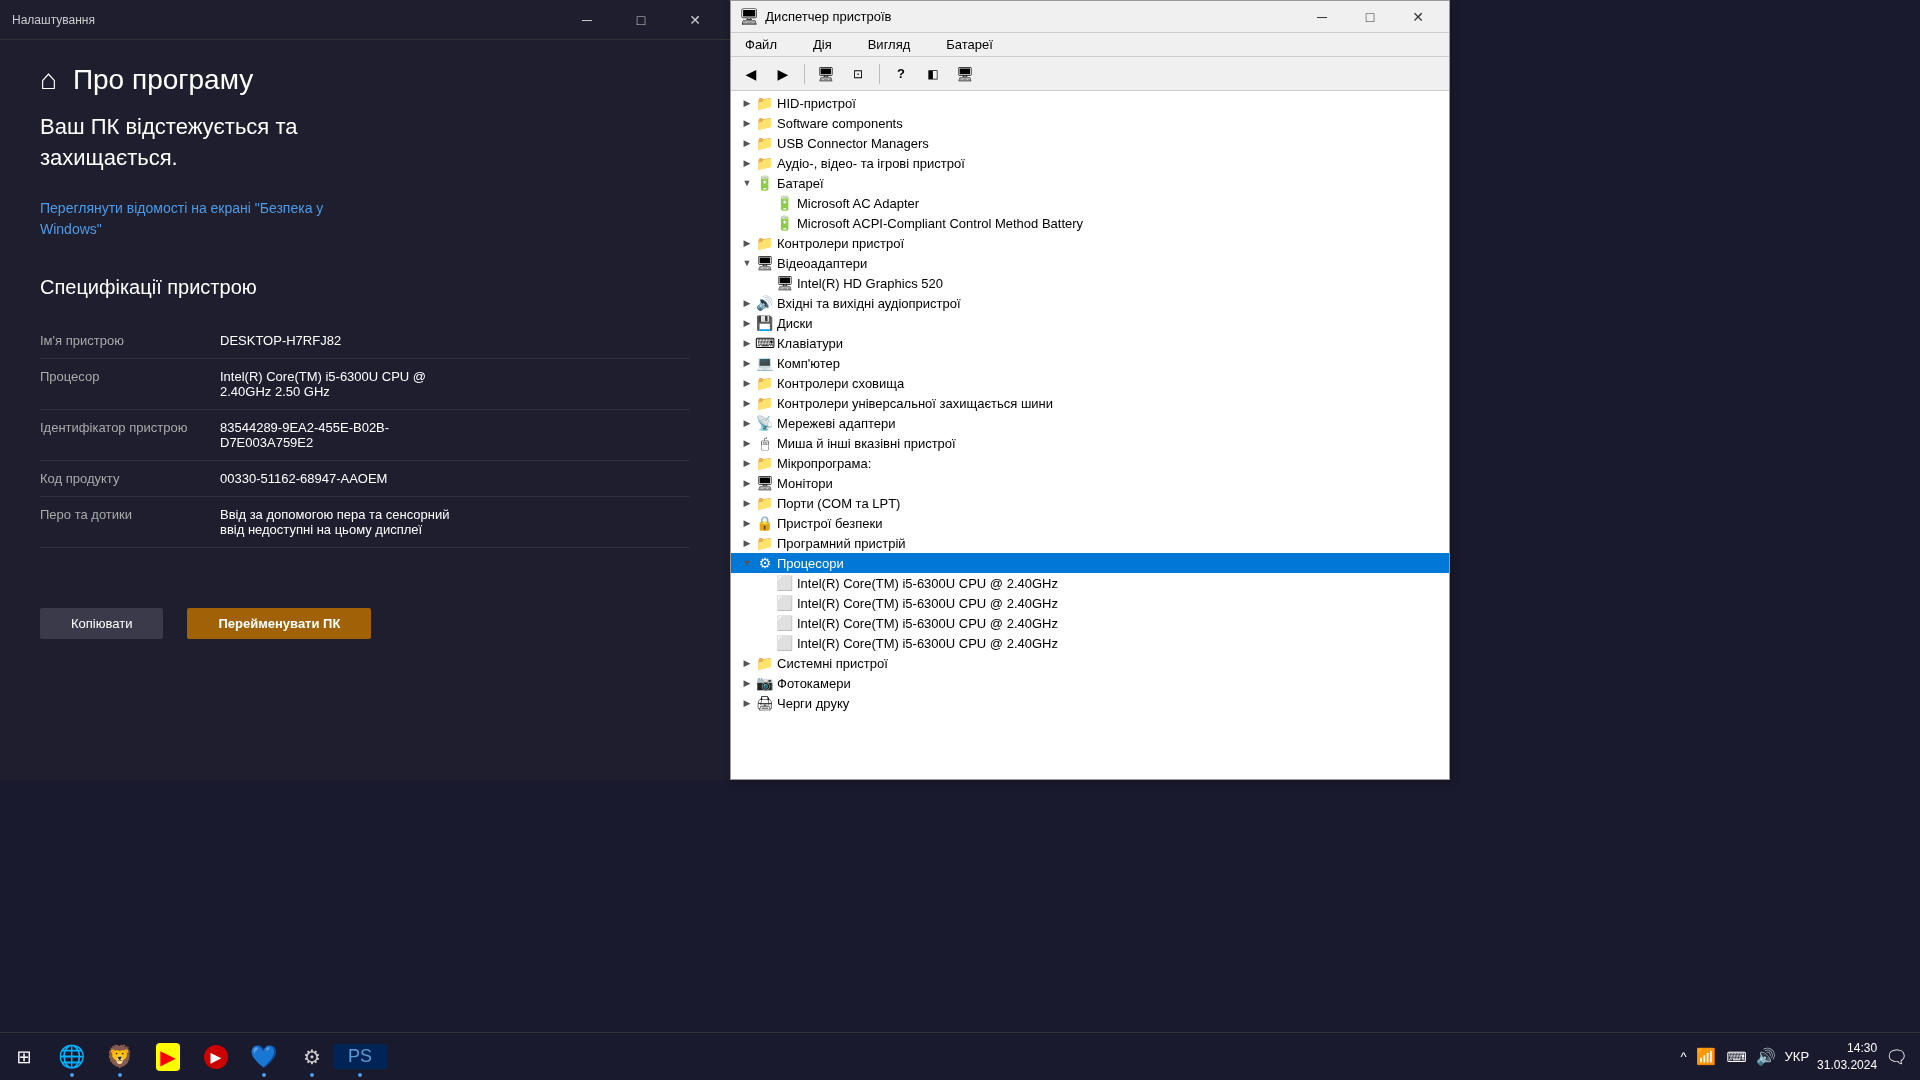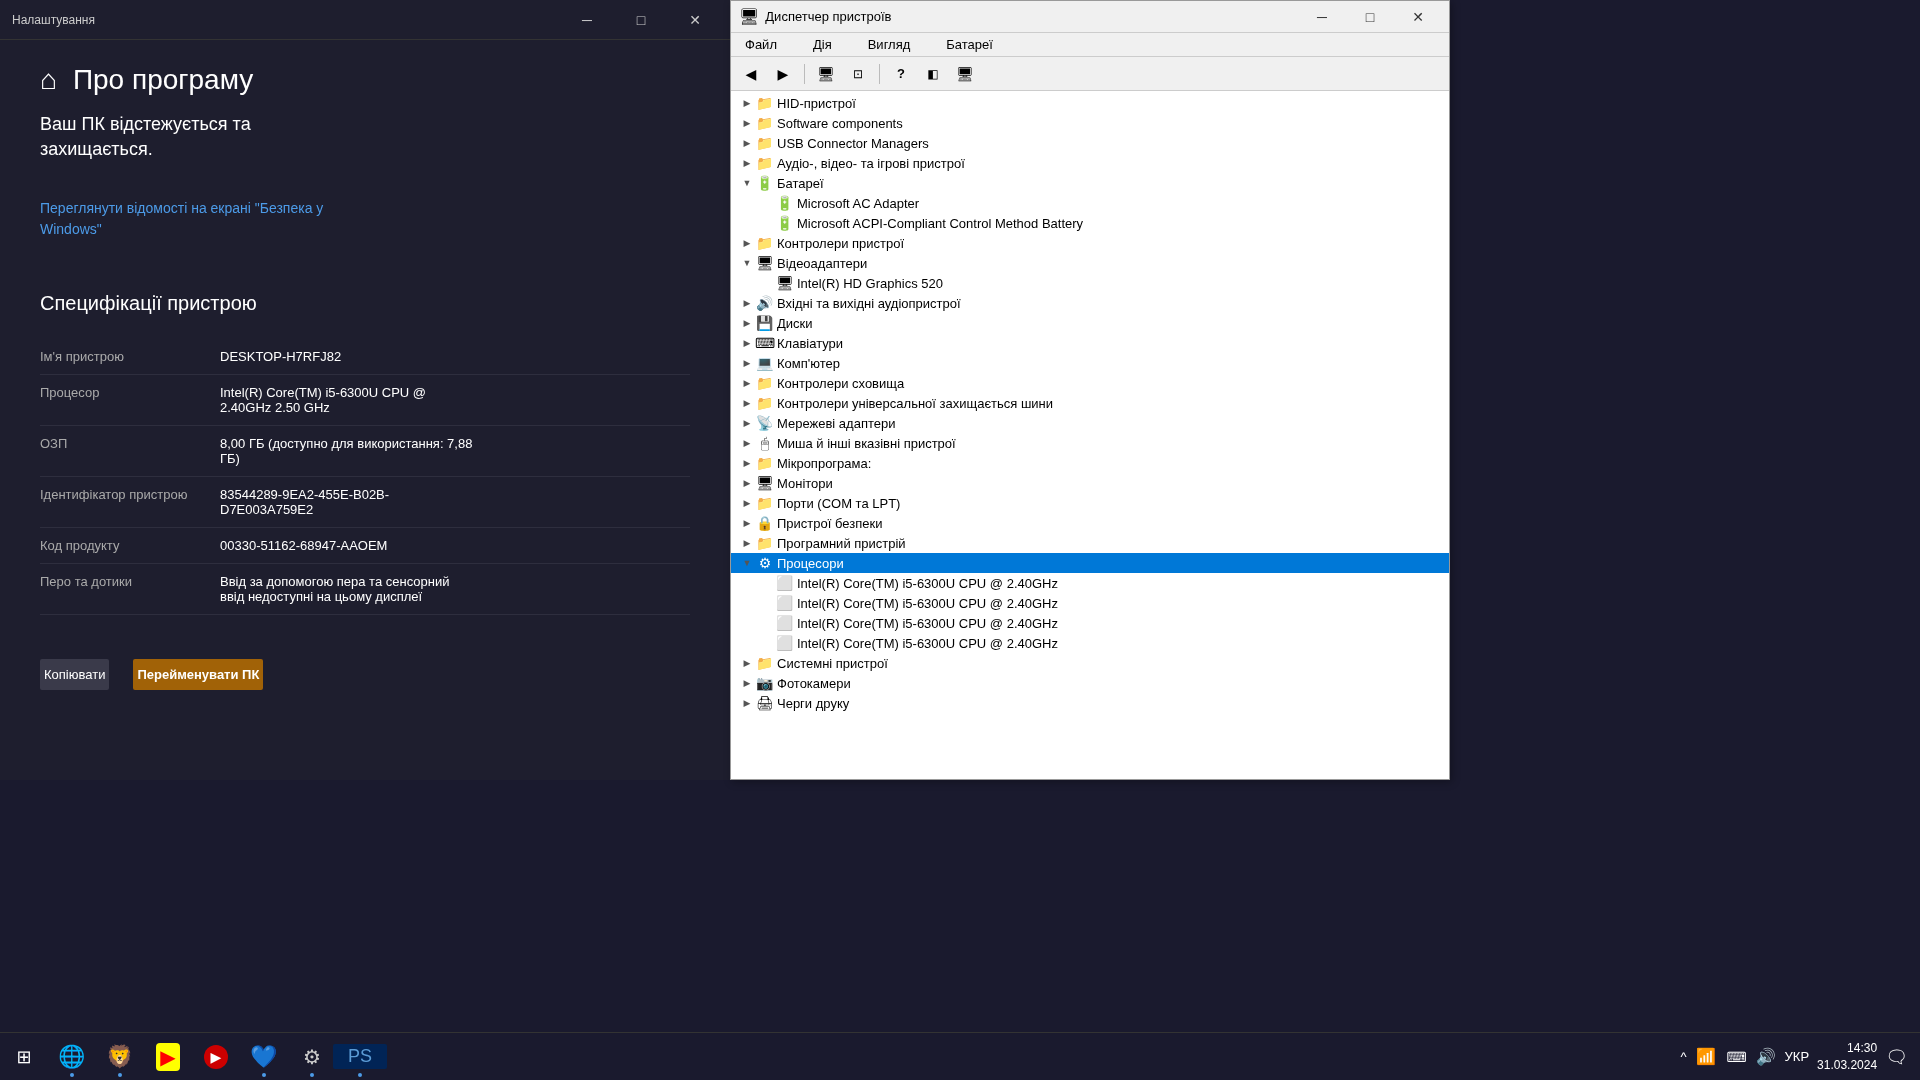--- a/index.html
+++ b/index.html
@@ -68,40 +68,40 @@
       font-size: 28px;
       color: #fff;
     }
     .settings-header-title {
       font-size: 28px;
       font-weight: 300;
       color: #fff;
       text-align: center;
     }
     .security-status {
-      font-size: 18px;
+      font-size: 22px;
       font-weight: 400;
       color: #fff;
       line-height: 1.4;
-      margin-bottom: 36px;
+      margin-bottom: 24px;
     }
     .security-link {
       color: #4c9be8;
       font-size: 14px;
       text-decoration: none;
       line-height: 1.5;
       display: inline-block;
       margin-bottom: 28px;
     }
     .section-title {
       font-size: 20px;
       font-weight: 400;
       color: #fff;
       margin-bottom: 24px;
-      margin-top: 24px;
+      margin-top: 8px;
     }
     .spec-table {
       width: 100%;
       border-collapse: collapse;
     }
     .spec-table tr {
       border-bottom: 1px solid #2e2e3e;
     }
     .spec-table td {
       padding: 10px 0;
@@ -110,22 +110,22 @@
     }
     .spec-label {
       color: #aaa;
       width: 180px;
       min-width: 180px;
     }
     .spec-value {
       color: #fff;
     }
     .btn-copy, .btn-rename {
-      margin-top: 20px;
-      padding: 8px 4px;
+      margin-top: 36px;
+      padding: 8px 31px;
       font-size: 13px;
       cursor: pointer;
       border: none;
       border-radius: 2px;
     }
     .btn-copy {
       background: #3a3a4a;
       color: #fff;
       margin-right: 12px;
     }
@@ -367,24 +367,20 @@
     <div class="section-title">Специфікації пристрою</div>
     <table class="spec-table">
       <tbody id="spec-tbody">
           <tr>
             <td class="spec-label">Ім'я пристрою</td>
             <td class="spec-value">DESKTOP-H7RFJ82</td>
           </tr>
           <tr>
             <td class="spec-label">Процесор</td>
             <td class="spec-value">Intel(R) Core(TM) i5-6300U CPU @<br>2.40GHz   2.50 GHz</td>
-          </tr>
-          <tr>
-            <td class="spec-label">ОЗП</td>
-            <td class="spec-value">8,00 ГБ (доступно для використання: 7,88<br>ГБ)</td>
           </tr>
           <tr>
             <td class="spec-label">Ідентифікатор пристрою</td>
             <td class="spec-value">83544289-9EA2-455E-B02B-<br>D7E003A759E2</td>
           </tr>
           <tr>
             <td class="spec-label">Код продукту</td>
             <td class="spec-value">00330-51162-68947-AAOEM</td>
           </tr>
           <tr>

